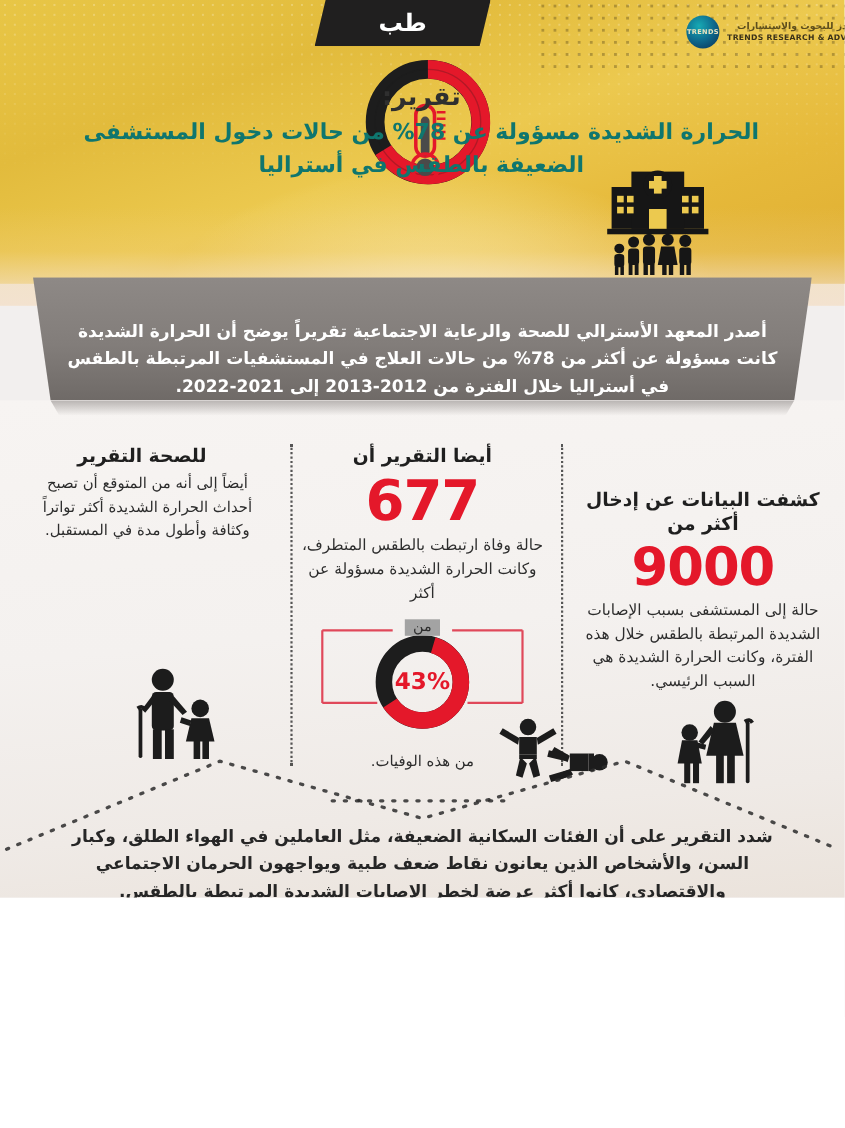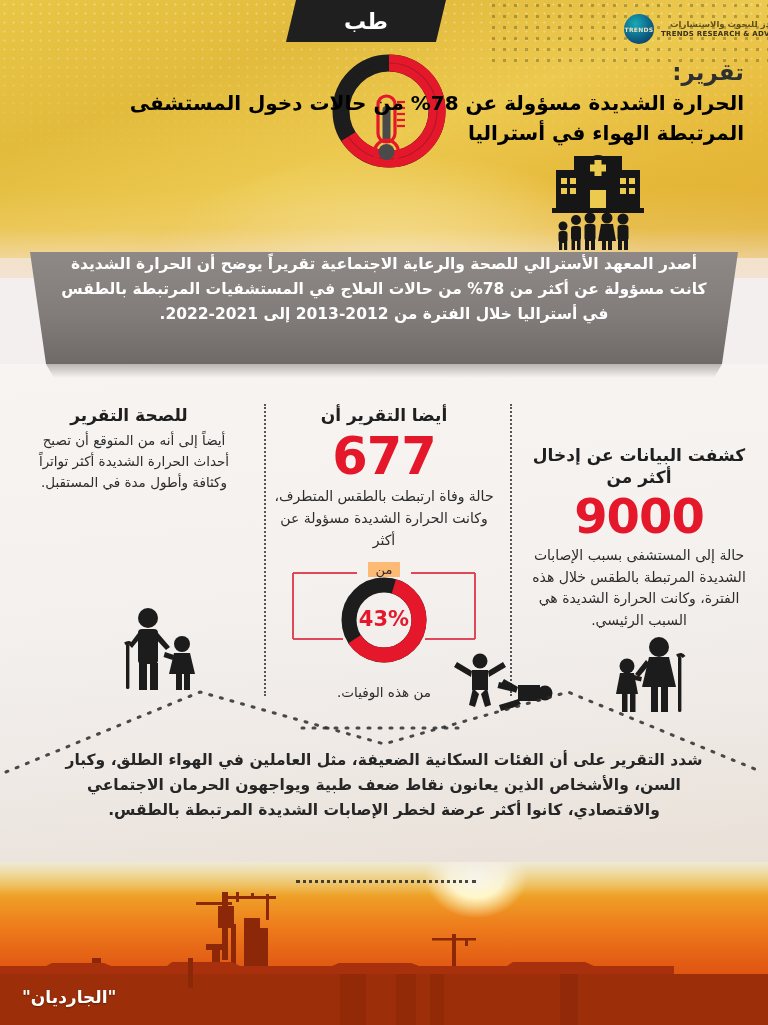--- a/index.html
+++ b/index.html
@@ -4,21 +4,21 @@
 <title>Infographic</title>
 <style>
   * { box-sizing: border-box; margin: 0; padding: 0; }
   html, body {
     width: 768px; height: 1025px;
     font-family: "DejaVu Sans", "Liberation Sans", sans-serif;
     overflow: hidden;
   }
   #poster {
     position: relative;
-    width: 768px; height: 1025px;
+    width: 768px; height: 816px;
     overflow: hidden;
     background: #f2efee;
     text-decoration: underline;
   }
 
   
   .top-band {
     position: absolute; left: 0; top: 0; width: 768px; height: 258px;
     background:
       radial-gradient(ellipse 420px 220px at 52% 112%, #fdf3b8 0%, rgba(253,243,184,0) 62%),
@@ -57,34 +57,34 @@
     width:30px; height:30px; border-radius:50%;
     background: radial-gradient(circle at 38% 32%, #17aab4 0%, #0e6b8e 48%, #0b2c52 100%);
     display:flex; align-items:center; justify-content:center;
   }
   .logo-mark span { color:#e9e3c0; font-size:6px; font-weight:700; letter-spacing:.3px; }
   .logo-txt { text-align:center; line-height:1.25; }
   .logo-ar { font-size:8.5px; color:#5d4e1c; font-weight:700; white-space:nowrap; }
   .logo-en { font-size:7px; color:#3a3118; font-weight:700; letter-spacing:.25px; white-space:nowrap; }
 
   
-  .title-wrap { position:absolute; top:58px; left:0; width:744px; text-align:right; direction:rtl; }
+  .title-wrap { position:absolute; top:74px; left:0; width:744px; text-align:center; direction:rtl; }
   .kicker { font-size:23px; font-weight:700; color:#2f2f2f; line-height:1.25; padding-left:22px; }
-  .title-lines { font-size:20px; font-weight:700; color:#000000; line-height:1.42; padding-left:22px; margin-top:2px; }
+  .title-lines { font-size:20px; font-weight:700; color:#0f766e; line-height:1.42; padding-left:22px; margin-top:2px; }
 
   
   .gauge { position:absolute; left:330px; top:52px; width:118px; height:118px; }
   .hosp-icon { position:absolute; left:546px; top:142px; width:104px; height:108px; }
 
   
   .gray-banner {
     position:absolute; left:0; top:252px; width:768px; height:112px;
     background: linear-gradient(180deg,#8e8986 0%, #827d7a 55%, #6f6a67 100%);
     clip-path: polygon(30px 0, 738px 0, 722px 112px, 46px 112px);
-    display:flex; align-items:flex-start; justify-content:center;
+    display:flex; align-items:flex-end; justify-content:center;
     box-shadow: 0 3px 8px rgba(0,0,0,.18);
   }
   .gray-banner p {
     color:#fff; font-size:15.5px; font-weight:700; line-height:1.62;
     text-align:center; width:650px; direction:rtl;
   }
   .banner-shadow {
     position:absolute; left:46px; top:364px; width:676px; height:14px;
     background: linear-gradient(to bottom, rgba(90,84,82,.40), rgba(90,84,82,0));
     clip-path: polygon(0 0, 676px 0, 668px 14px, 8px 14px);
@@ -113,21 +113,21 @@
     border-right:2px dotted #3a3a3a; opacity:.85;
   }
   .vdiv.v1 { left:264px; }
   .vdiv.v2 { left:510px; }
 
   
   .donut-block { position:relative; width:100%; margin-top:8px; }
   .brackets { position:absolute; left:50%; transform:translateX(-50%); top:6px; width:186px; height:82px; }
   .donut-label-top {
     position:relative; z-index:3; font-size:13px; color:#2d2d2d;
-    background:#fdba74; display:inline-block; padding:0 8px;
+    background:#a3a3a3; display:inline-block; padding:0 8px;
   }
   .donut { margin:-6px auto 0; width:96px; height:96px; position:relative; z-index:2; }
   .donut-cap { font-size:13.5px; color:#2d2d2d; margin-top:16px; }
 
   
   .fig { position:absolute; }
   .fig.f-right { left:602px; top:636px; width:96px; height:78px; }
   .fig.f-mid   { left:452px; top:652px; width:104px; height:62px; }
   .fig.f-left  { left:112px; top:606px; width:102px; height:86px; }
 
@@ -251,21 +251,21 @@
           <rect x="12.5" y="89" width="9" height="12" rx="3"></rect>
         <rect x="13" y="100" width="3.2" height="8"></rect>
           <rect x="18" y="100" width="3.2" height="8"></rect>
       </g>
     </svg>
   </div>
 
   <div class="title-wrap">
     <div class="kicker">تقرير:</div>
     <div class="title-lines">الحرارة الشديدة مسؤولة عن 78% من حالات دخول المستشفى</div>
-    <div class="title-lines">المرتبطة الهواء في أستراليا</div>
+    <div class="title-lines">الضعيفة بالطقس في أستراليا</div>
   </div>
 
   <div class="mid">
     
   </div>
   <div class="banner-shadow"></div>
   <div class="gray-banner">
     <p>أصدر المعهد الأسترالي للصحة والرعاية الاجتماعية تقريراً يوضح أن الحرارة الشديدة كانت مسؤولة عن أكثر من 78% من حالات العلاج في المستشفيات المرتبطة بالطقس في أستراليا خلال الفترة من 2012-2013 إلى 2021-2022.</p>
   </div>
 

